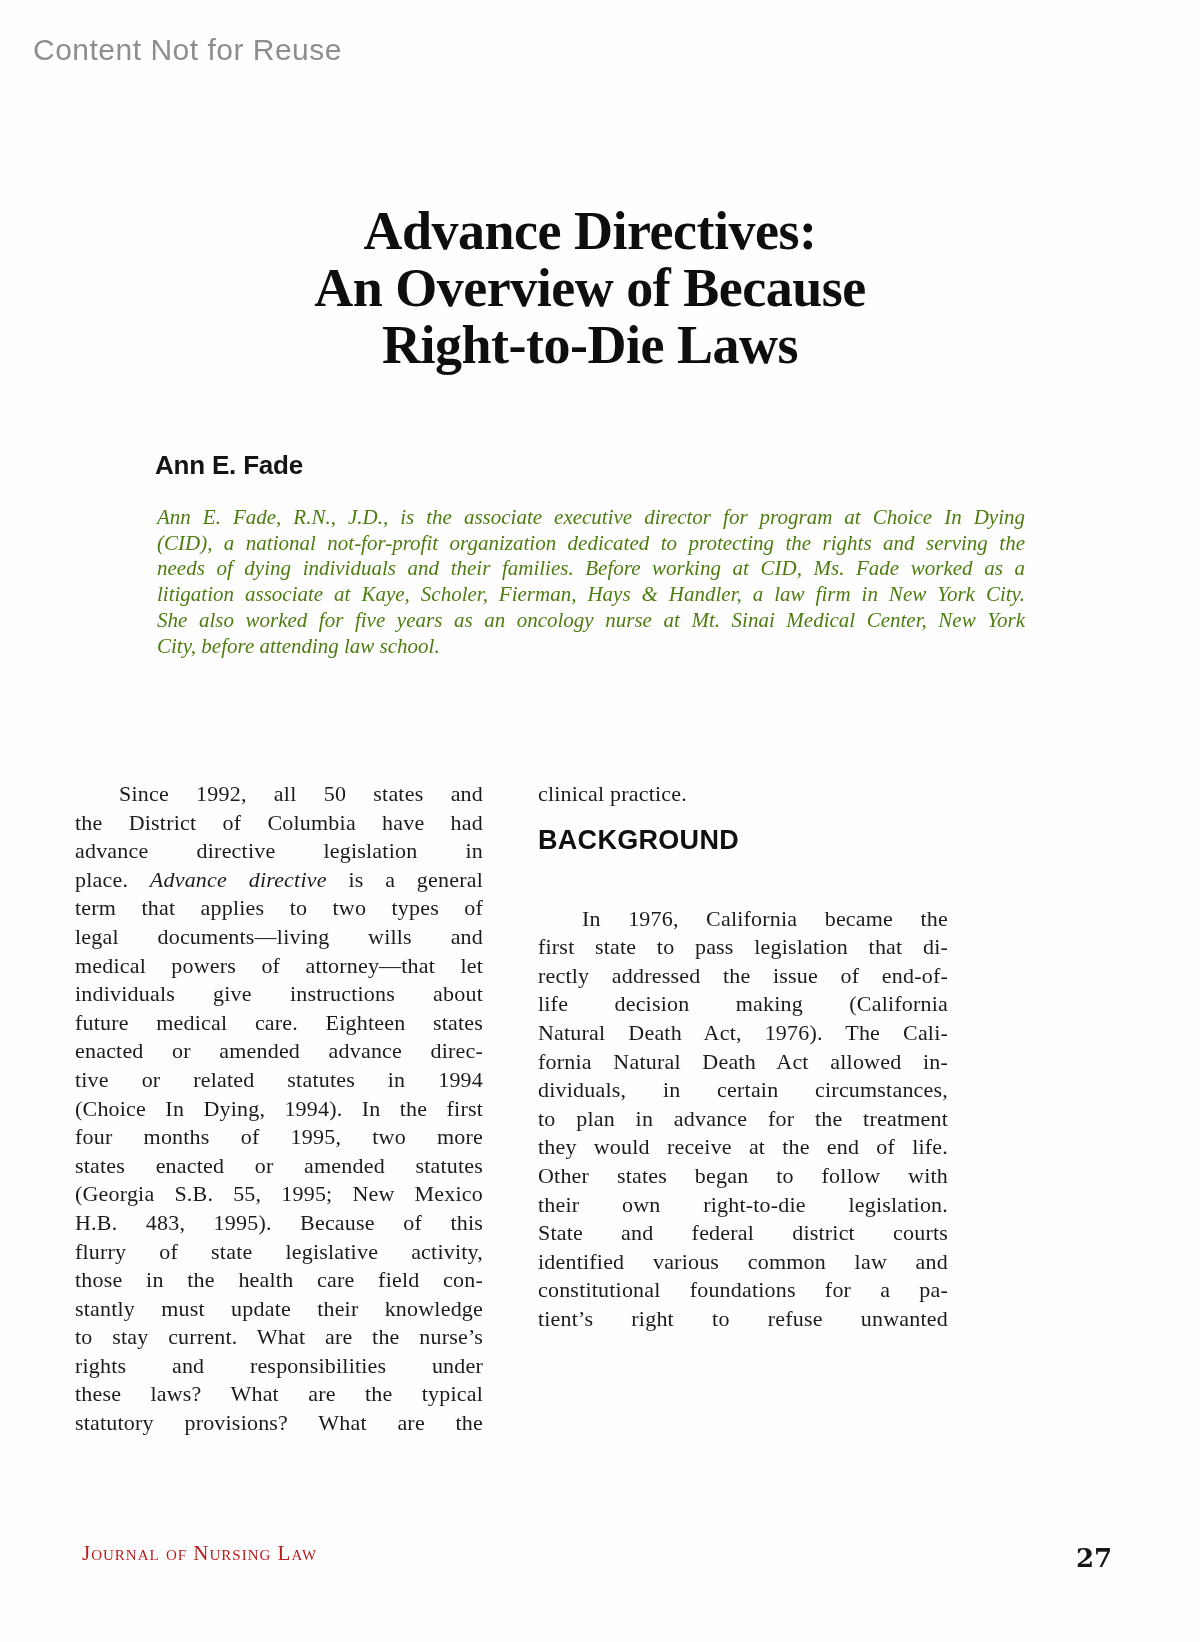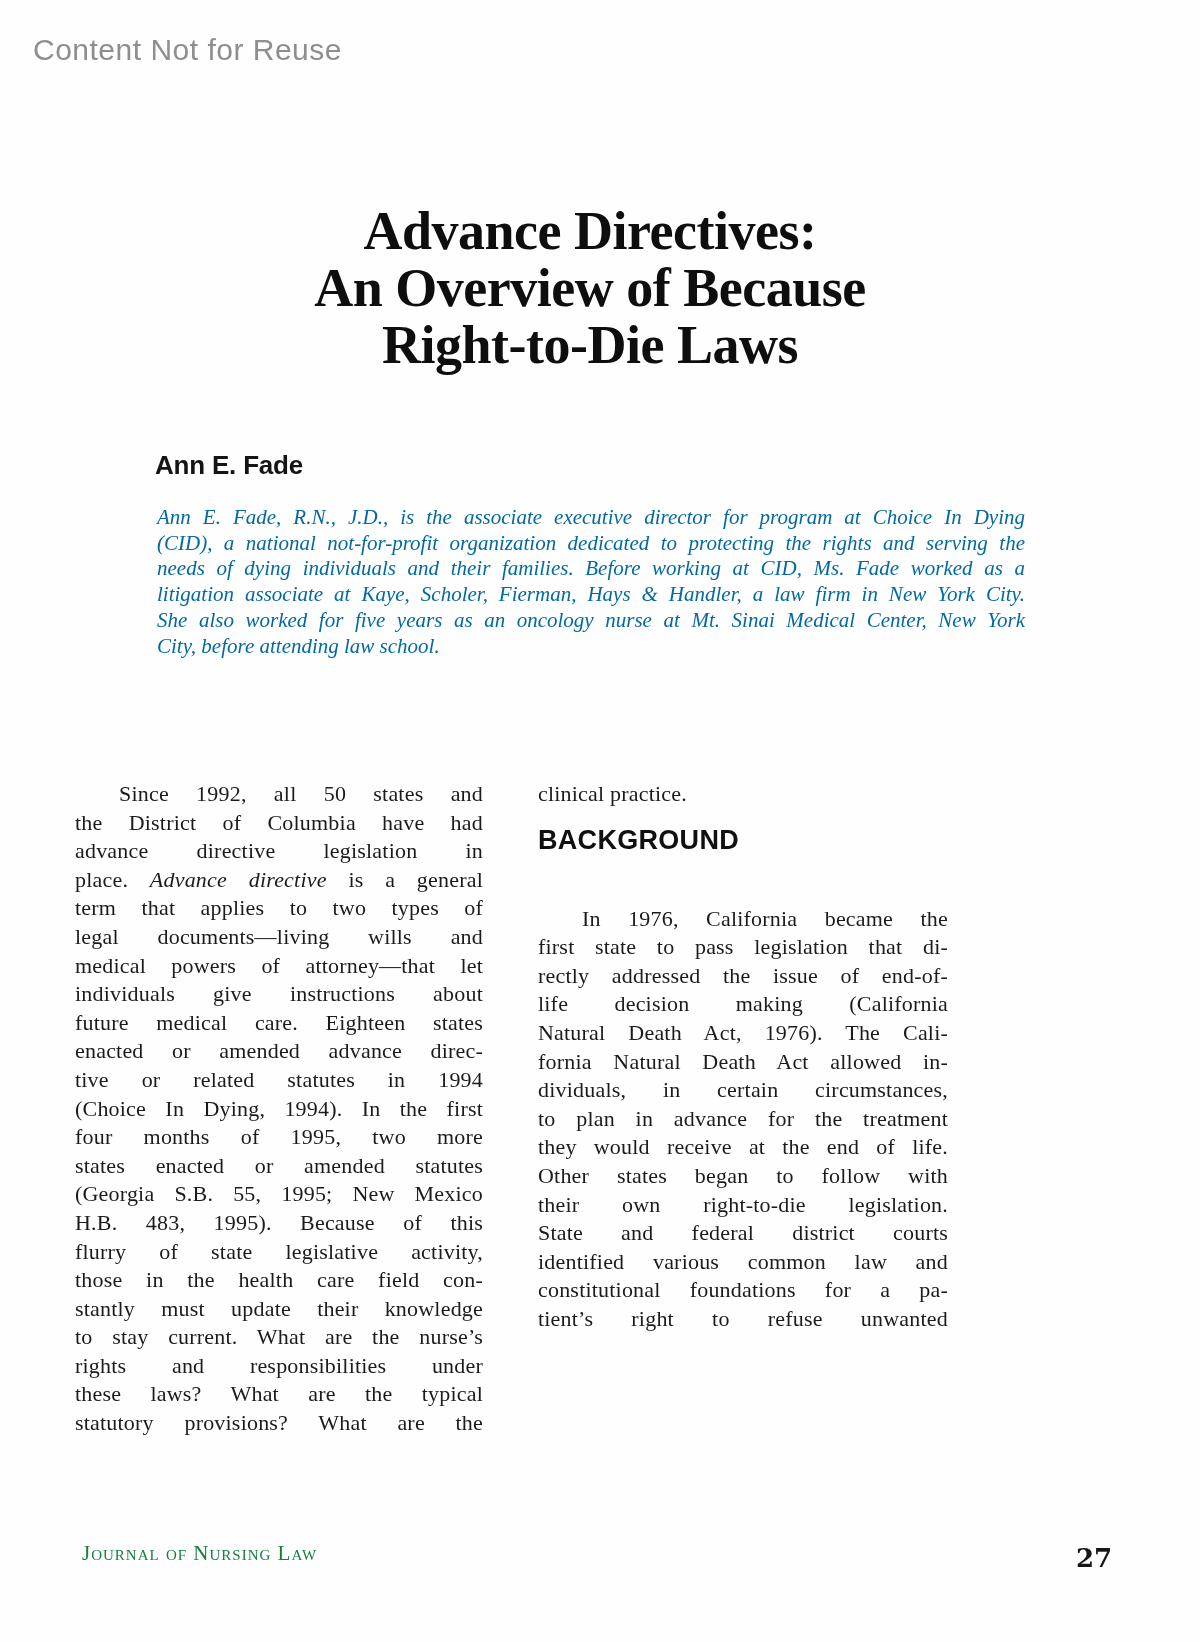--- a/index.html
+++ b/index.html
@@ -48,21 +48,21 @@
     text-align: right;
   }
   .bio {
     position: absolute;
     left: 157px;
     top: 505px;
     width: 868px;
     font-style: italic;
     font-size: 21px;
     line-height: 25.7px;
-    color: #0369a1;
+    color: #4d7c0f;
   }
   .just {
     text-align: justify;
     text-align-last: justify;
     white-space: pre-line;
   }
   .lastline {
     text-align: left;
     white-space: pre-line;
   }
@@ -92,21 +92,21 @@
   }
   .para2 { margin-top: 48px; }
   .footer-journal {
     position: absolute;
     left: 82px;
     top: 1541px;
     font-family: "Liberation Serif", serif;
     font-variant: small-caps;
     font-size: 21px;
     letter-spacing: 1px;
-    color: #15803d;
+    color: #b91c1c;
   }
   .footer-page {
     position: absolute;
     left: 1076px;
     top: 1543px;
     font-family: "DejaVu Serif", serif;
     font-weight: bold;
     font-size: 26px;
     color: #161616;
   }

